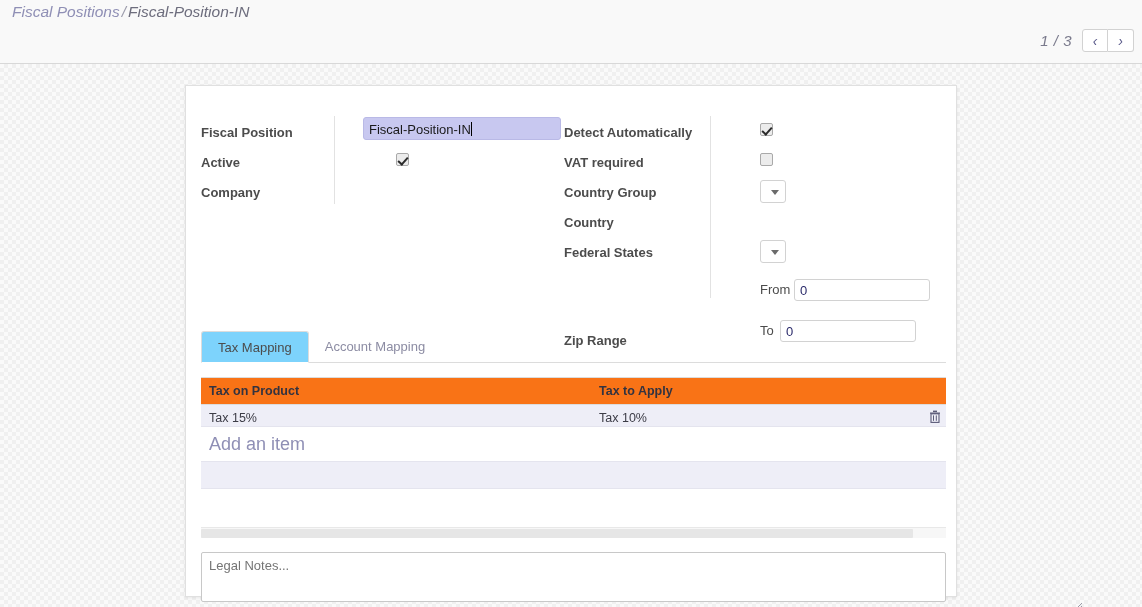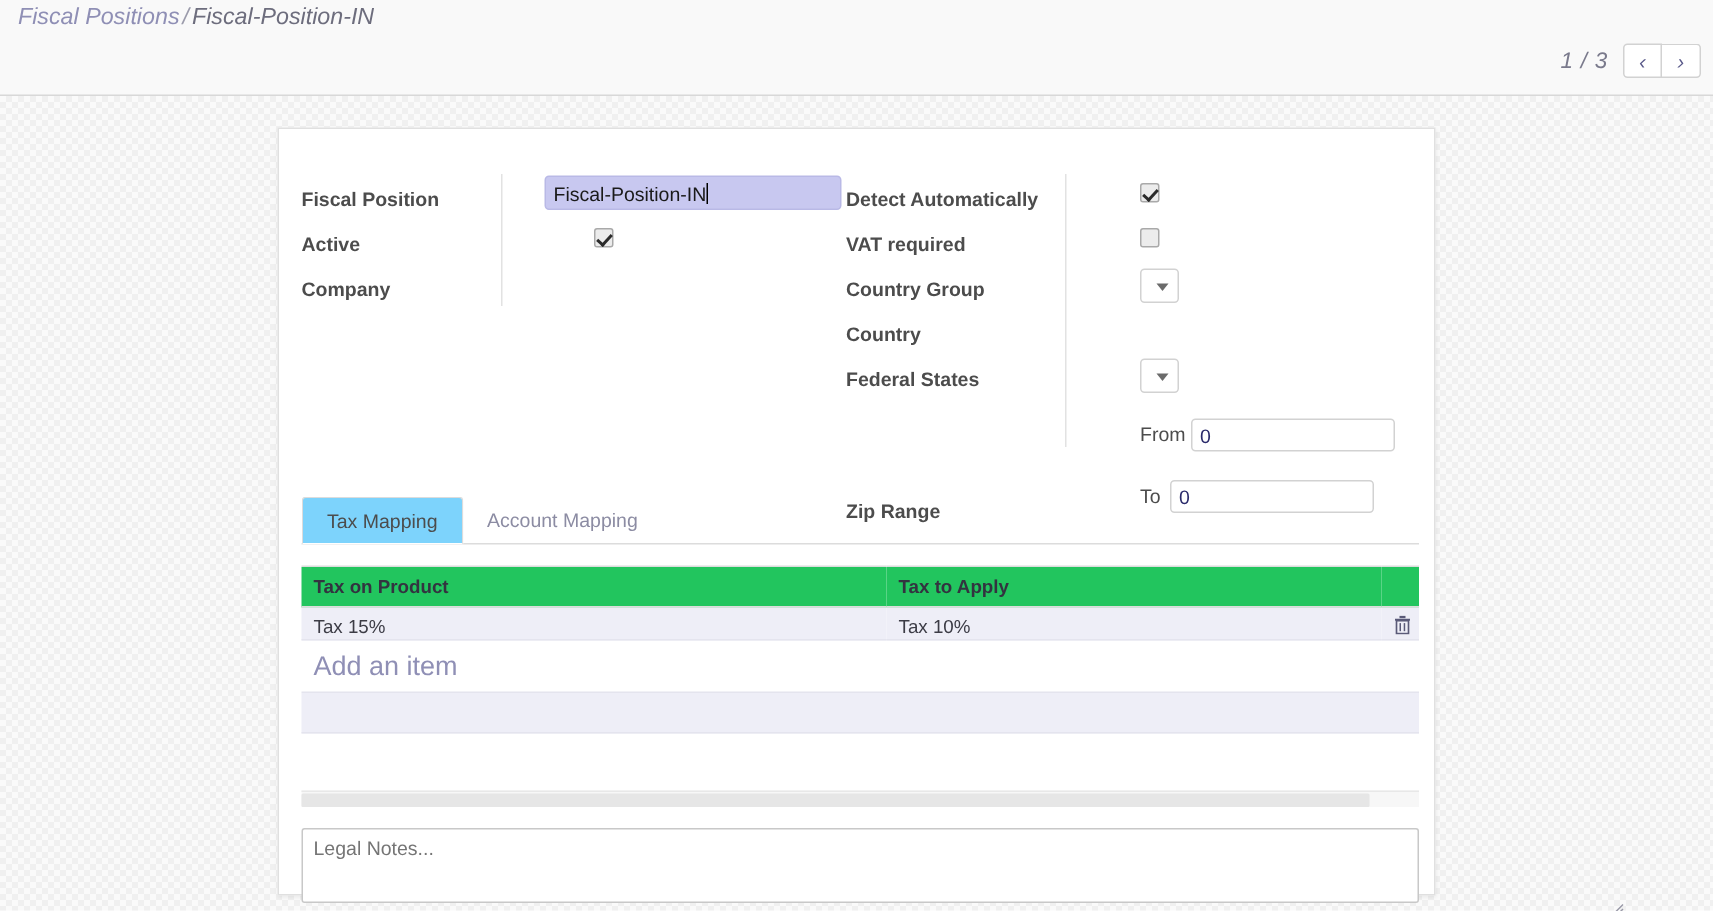--- a/index.html
+++ b/index.html
@@ -199,21 +199,21 @@
     margin-bottom: -1px;
   }
 
   .tab-body { padding-top: 14px; }
 
   table.list {
     width: 745px; border-collapse: collapse;
     table-layout: fixed;
   }
   table.list th {
-    background: #22c55e;
+    background: #f97316;
     border-top: 1px solid #dcdcdc;
     border-bottom: 1px solid #dcdcdc;
     font-size: 12.5px; color: #333340;
     text-align: left;
     padding: 6px 8px 6px 8px;
     font-weight: bold;
   }
   table.list td {
     background: #eeeef7;
     font-size: 12.5px; color: #3c3c46;

